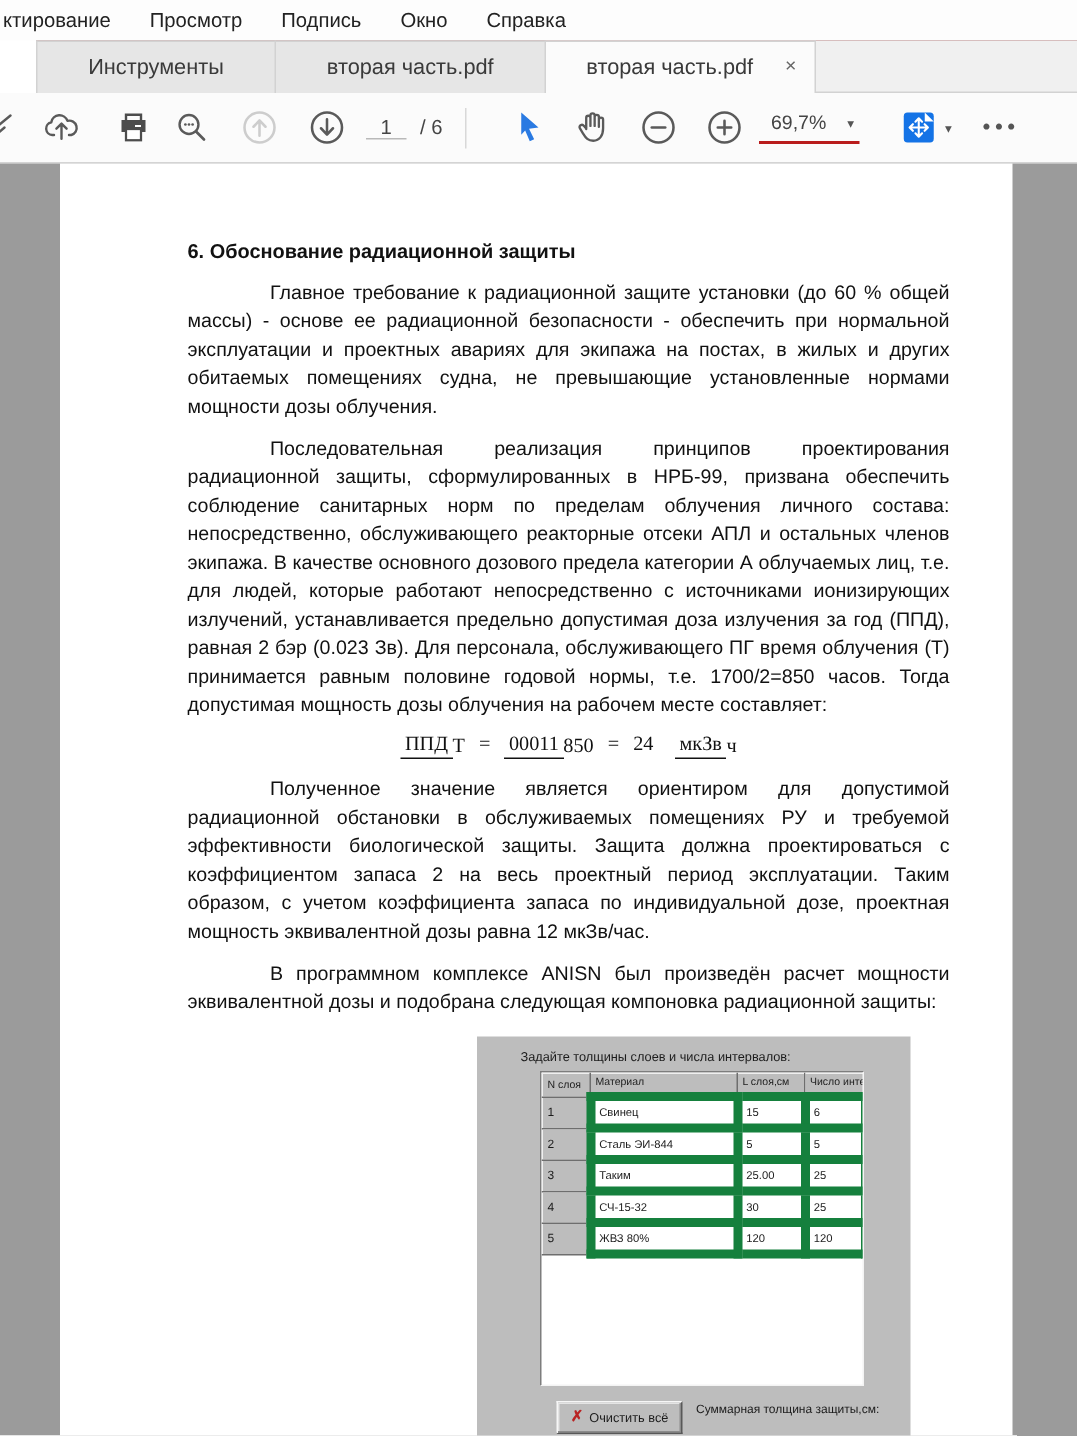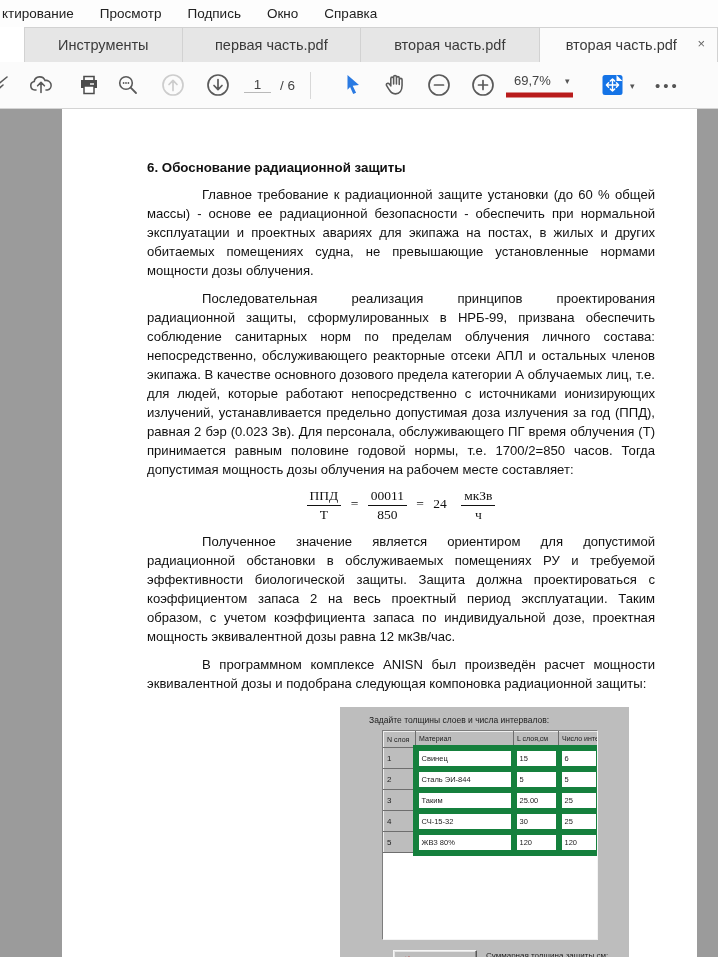--- a/index.html
+++ b/index.html
@@ -17,35 +17,35 @@
   .tab.active { background:#fbfbfb; }
   .tab .close { position:absolute; right:12px; top:9px; font-size:13px; color:#666; line-height:1; }
   .tab-stub { flex:1; background:#f0f0f0; border-bottom:1px solid #d2d2d2; }
 
   
   .toolbar { height:47px; background:#fbfbfb; border-bottom:1px solid #d4d4d4; position:relative; }
   .tb-item { position:absolute; top:50%; transform:translateY(-50%); display:flex; align-items:center; }
   .tb-divider { position:absolute; left:310px; top:10px; width:1px; height:27px; background:#d8d8d8; }
   .page-input { width:27px; border:none; border-bottom:1px solid #b9b9b9; background:transparent; text-align:center; font-size:13.5px; color:#444; font-family:"Liberation Sans",sans-serif; }
   .page-count { font-size:13.5px; color:#444; }
-  .zoom-box { border-bottom:5px solid #b91c1c; padding:0 4px 5px 8px; display:flex; align-items:center; gap:14px; }
+  .zoom-box { border-bottom:2px solid #b91c1c; padding:0 4px 5px 8px; display:flex; align-items:center; gap:14px; }
   .zoom-text { font-size:13px; color:#444; }
   .caret { font-size:9px; color:#555; }
   .dots { font-size:15px; color:#555; letter-spacing:3px; }
 
   
   .doc-area { height:848px; background:#9b9b9b; position:relative; }
-  .page { position:absolute; left:62px; top:0; width:635px; height:848px; background:#ffffff; }
+  .page { position:absolute; left:40px; top:0; width:635px; height:848px; background:#ffffff; }
   .page-content { padding:51px 42px 0 85px; color:#111; }
   .doc-h { font-size:13.3px; font-weight:bold; margin-bottom:10px; }
   .doc-p { font-size:13.1px; line-height:19px; text-align:justify; text-indent:55px; margin-bottom:9px; }
 
   
   .formula { text-align:center; font-family:"Liberation Serif",serif; font-size:13.5px; color:#111; margin:6px 0 10px 0; }
-  .frac { display:inline-flex; flex-direction:column; vertical-align:middle; text-align:center; line-height:1.15; }
+  .frac { display:inline-flex; flex-direction:row; vertical-align:middle; text-align:center; line-height:1.15; }
   .frac .num { border-bottom:1px solid #111; padding:0 3px 1px 3px; }
   .frac .den { padding-top:1px; }
   .feq { margin:0 6px; }
   .fcoef { margin-right:11px; }
 
   
   .win-dialog { position:relative; margin:14px 0 0 193px; width:289px; height:278px; background:#bdbdbd; filter:blur(0.3px); color:#1c1c1c; }
   .win-caption { position:absolute; left:29px; top:8px; font-size:8.5px; white-space:nowrap; }
   .win-grid { position:absolute; left:42px; top:23px; width:216px; height:210px; background:#fff; border-top:1.5px solid #7d7d7d; border-left:1.5px solid #7d7d7d; border-right:1px solid #f4f4f4; border-bottom:1px solid #f4f4f4; overflow:hidden; }
   .win-table { border-collapse:collapse; table-layout:fixed; width:215px; }
@@ -66,23 +66,20 @@
   <span class="menu-item">ктирование</span>
   <span class="menu-item">Просмотр</span>
   <span class="menu-item">Подпись</span>
   <span class="menu-item">Окно</span>
   <span class="menu-item">Справка</span>
 </div>
 
 <div class="tabbar">
   <div class="tab" style="width:160px;">
     <span>Инструменты</span>
-  </div>
-  <div class="tab" style="width:180px;">
-    <span>первая часть.pdf</span>
   </div>
   <div class="tab" style="width:180px;">
     <span>вторая часть.pdf</span>
   </div>
   <div class="tab active" style="width:180px;">
     <span style="margin-right:14px;">вторая часть.pdf</span>
     <span class="close">×</span>
   </div>
   <div class="tab-stub"></div>
 </div>

